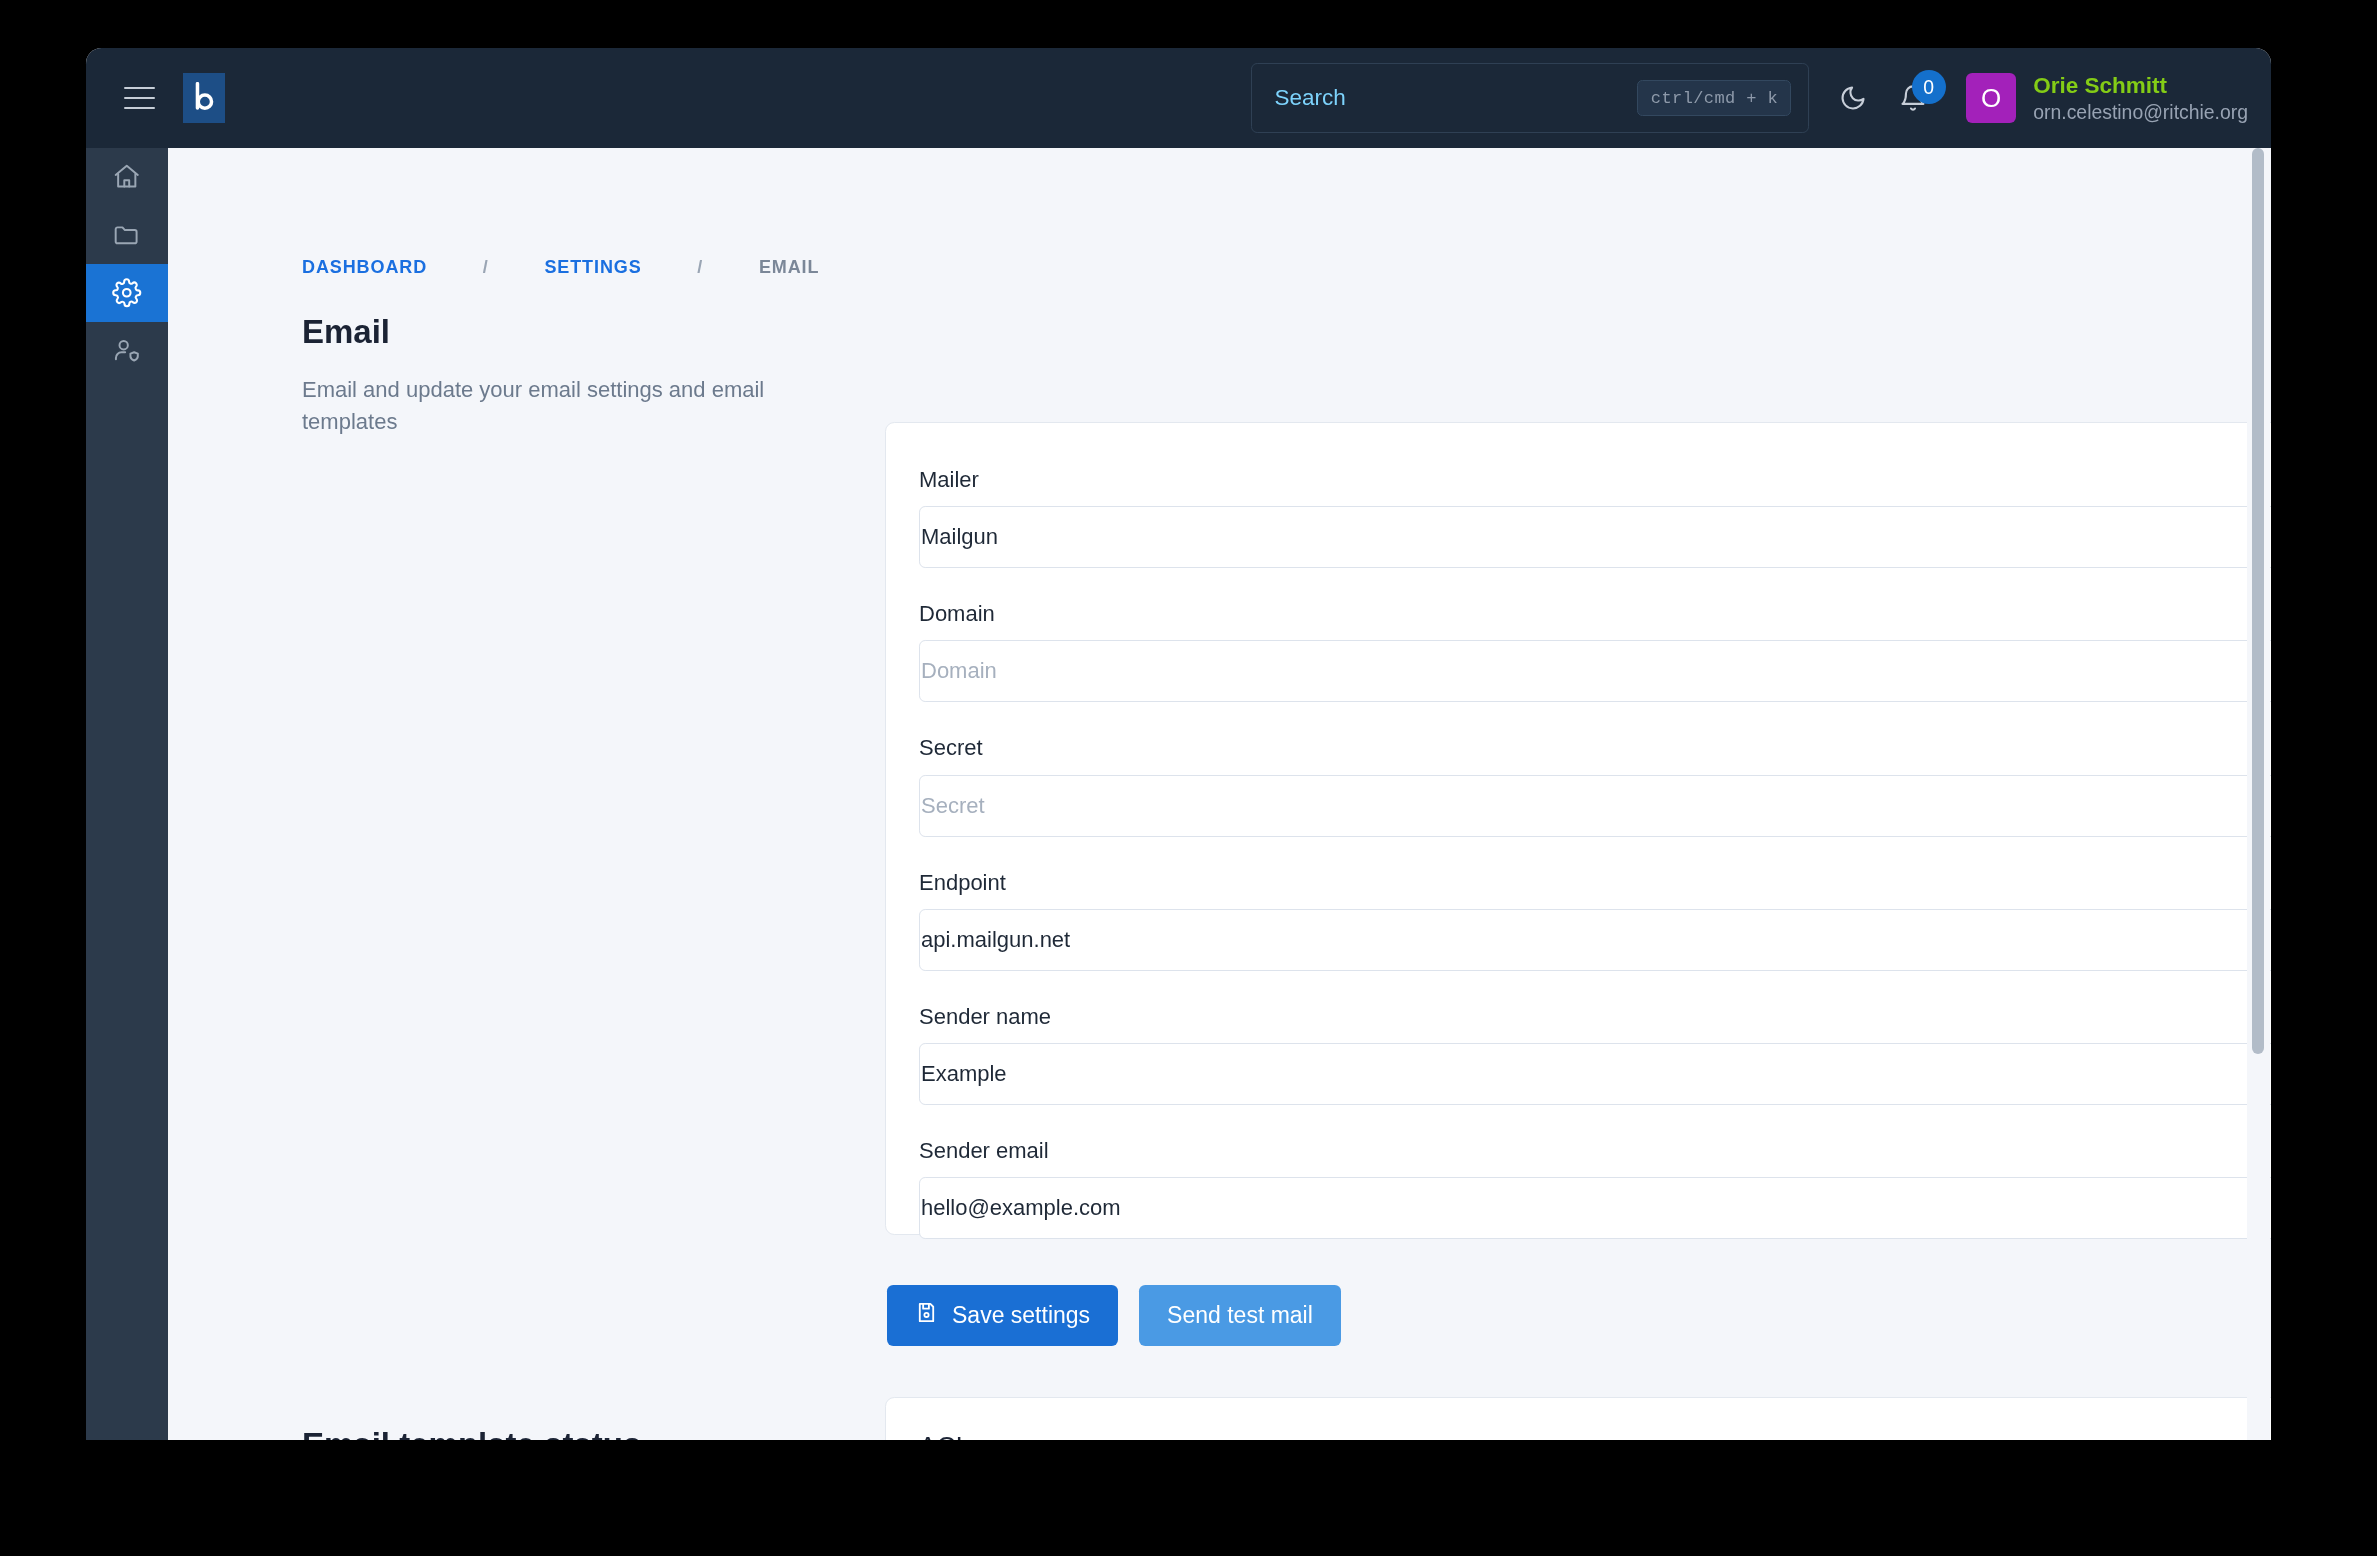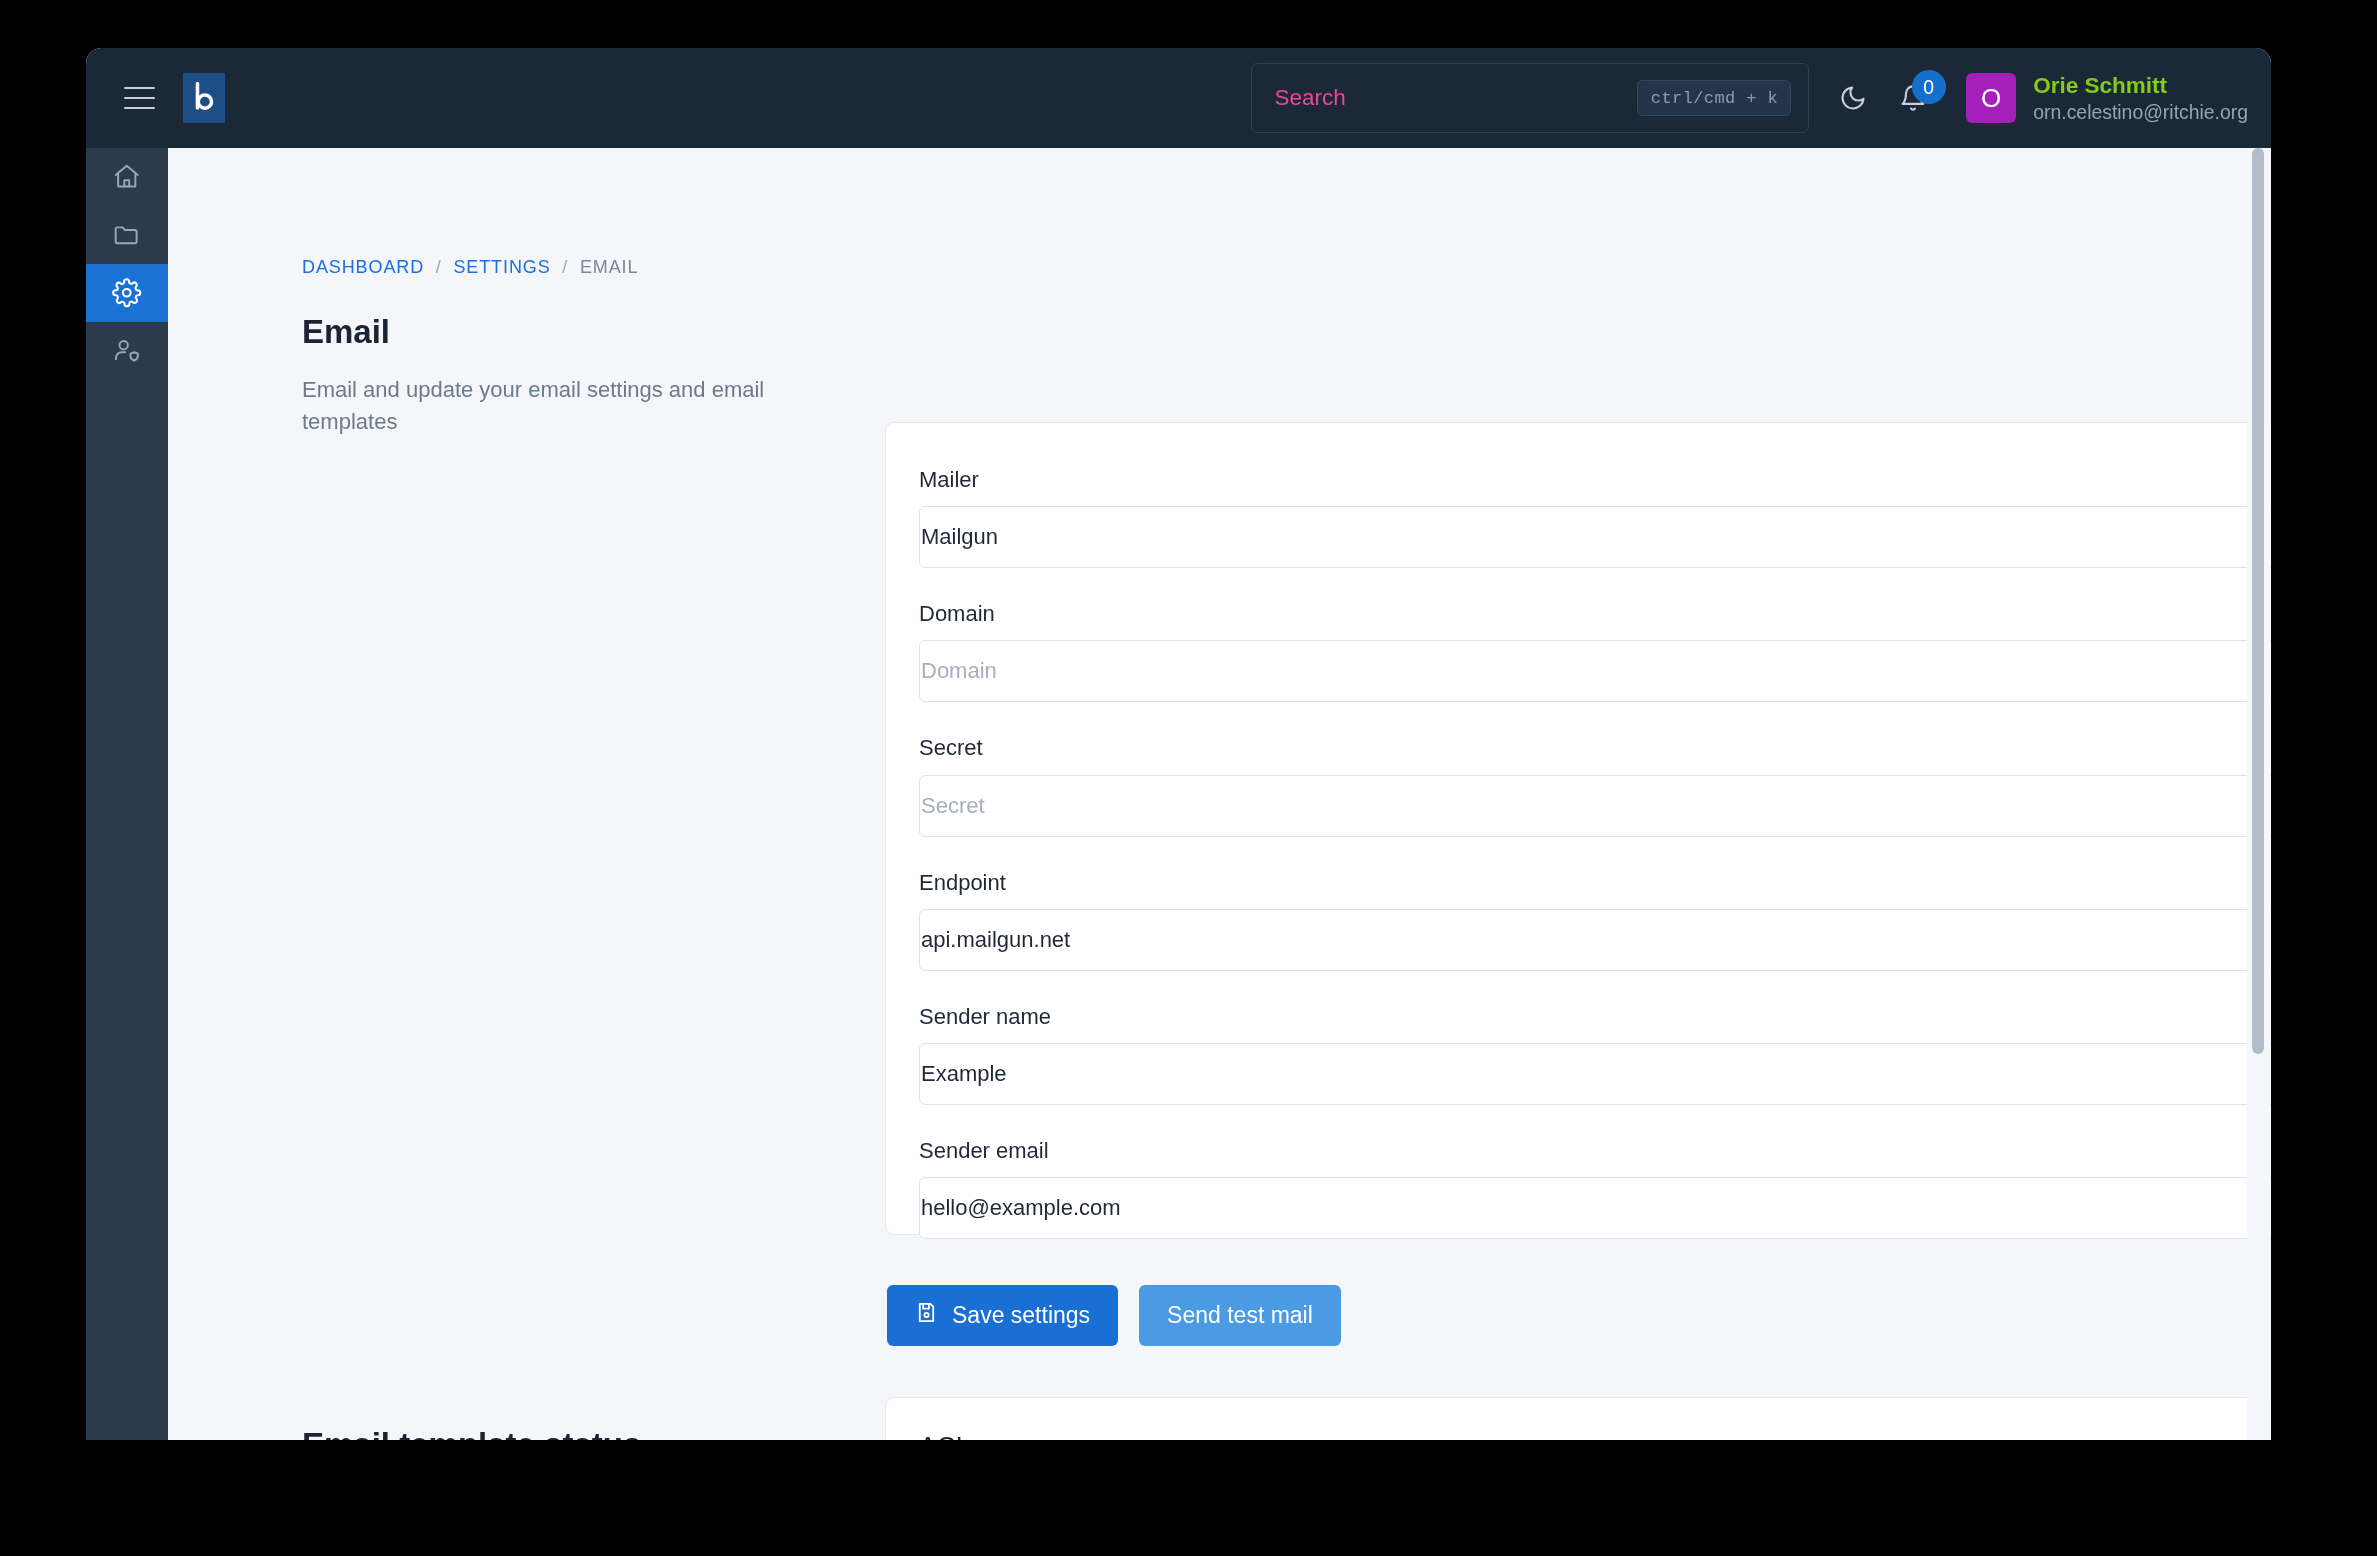--- a/index.html
+++ b/index.html
@@ -61,21 +61,21 @@
     width: 558px;
     height: 70px;
     border: 0.8px solid #2f4054;
     border-radius: 6.2px;
     background: #1b2838;
     display: flex; align-items: center;
     padding: 0 17px 0 22px;
     cursor: text;
   }
   #search-placeholder {
-    color: #ec4899;
+    color: #7dd3fc;
     font-size: 22.5px;
   }
   #search-kbd {
     margin-left: auto;
     background: #24354a;
     border: 0.8px solid #33485f;
     border-radius: 5.4px;
     color: #8e9aaa;
     font-family: "Liberation Mono", monospace;
     font-size: 17px;
@@ -158,21 +158,22 @@
     cursor: grab;
   }
 
   
   #breadcrumb {
     position: absolute;
     left: 134px; top: 109px;
     display: flex; align-items: flex-start;
     font-size: 18px;
     letter-spacing: 0.9px;
-    font-weight: normal;
+    font-weight: bold;
+    gap: 44px;
   }
   .crumb-link { color: #1a6fe0; cursor: pointer; }
   .crumb-current { color: #7b8798; }
   .crumb-sep { color: #9aa5b4; margin: 0 11.7px; }
 
   
   .section-left { position: absolute; left: 134px; width: 513px; }
   .section-title {
     font-size: 33px;
     font-weight: bold;

